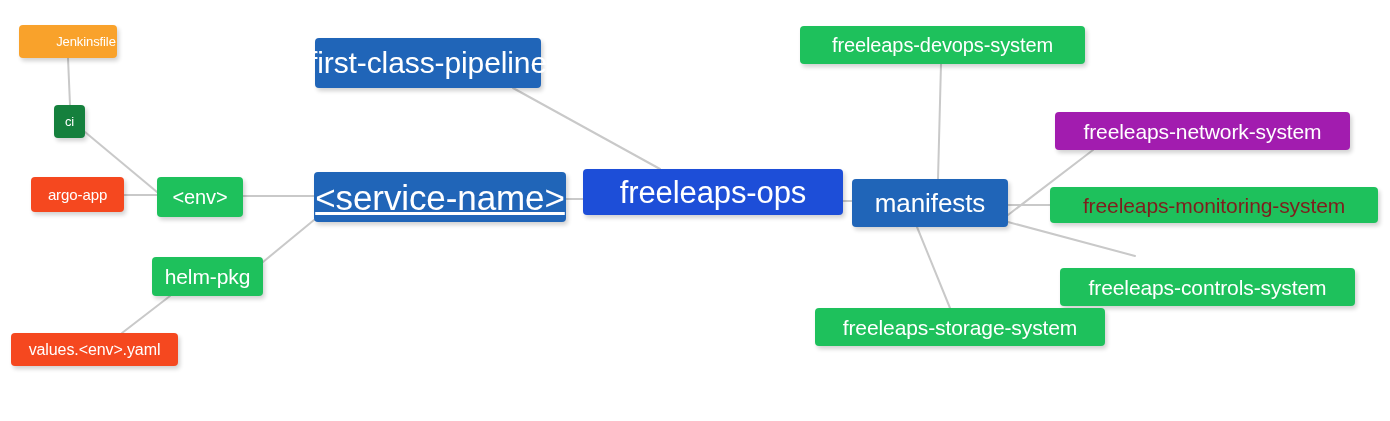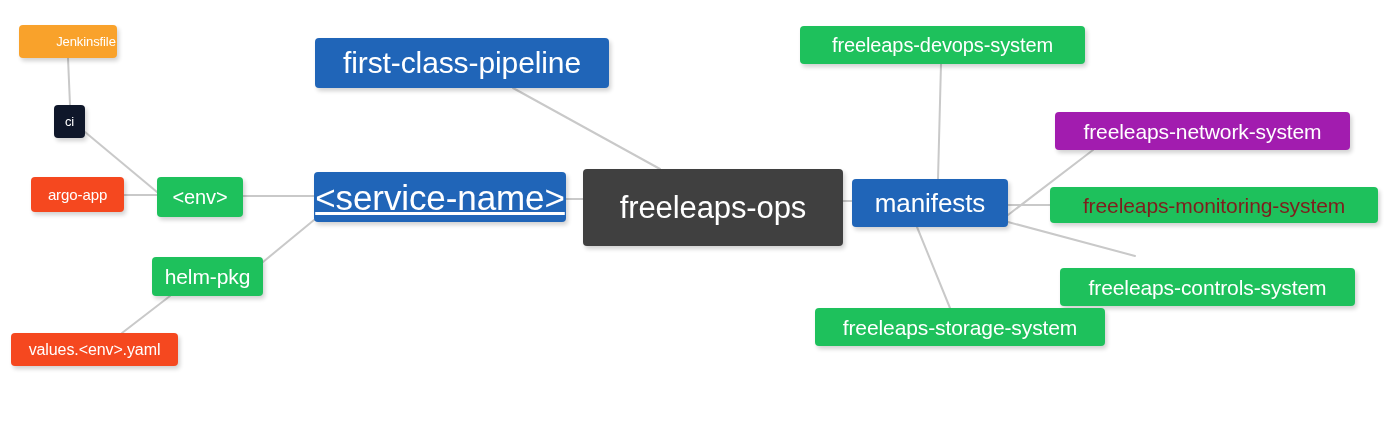--- a/index.html
+++ b/index.html
@@ -63,42 +63,42 @@
       <line x1="938" y1="179" x2="941" y2="64" stroke="#c9c9c9" stroke-width="2" stroke-linecap="round"></line>
       <line x1="1008" y1="215" x2="1093" y2="150" stroke="#c9c9c9" stroke-width="2" stroke-linecap="round"></line>
       <line x1="1008" y1="205" x2="1050" y2="205" stroke="#c9c9c9" stroke-width="2" stroke-linecap="round"></line>
       <line x1="1008" y1="222" x2="1135" y2="256" stroke="#c9c9c9" stroke-width="2" stroke-linecap="round"></line>
       <line x1="917" y1="227" x2="950" y2="308" stroke="#c9c9c9" stroke-width="2" stroke-linecap="round"></line>
     </svg>
   <div id="node-layer">
       <div class="node" style="left: 19px; top: 25px; width: 98px; height: 33px; background: rgb(249, 162, 43); color: rgb(255, 255, 255); font-size: 13px; padding-left: 36px;">
         <span class="node-label">Jenkinsfile</span>
       </div>
-      <div class="node" style="left: 54px; top: 105px; width: 31px; height: 33px; background: #0f172a; color: rgb(255, 255, 255); font-size: 13px;">
+      <div class="node" style="left: 54px; top: 105px; width: 31px; height: 33px; background: #15803d; color: rgb(255, 255, 255); font-size: 13px;">
         <span class="node-label">ci</span>
       </div>
       <div class="node" style="left: 31px; top: 177px; width: 93px; height: 35px; background: rgb(245, 72, 31); color: rgb(255, 255, 255); font-size: 15px;">
         <span class="node-label">argo-app</span>
       </div>
       <div class="node" style="left: 157px; top: 177px; width: 86px; height: 40px; background: rgb(30, 193, 92); color: rgb(255, 255, 255); font-size: 20px; justify-content: center;">
         <span class="node-label">&lt;env&gt;</span>
       </div>
       <div class="node" style="left: 152px; top: 257px; width: 111px; height: 39px; background: rgb(30, 193, 92); color: rgb(255, 255, 255); font-size: 21px;">
         <span class="node-label">helm-pkg</span>
       </div>
       <div class="node" style="left: 11px; top: 333px; width: 167px; height: 33px; background: rgb(245, 72, 31); color: rgb(255, 255, 255); font-size: 16px;">
         <span class="node-label">values.&lt;env&gt;.yaml</span>
       </div>
-      <div class="node" style="left: 315px; top: 38px; width: 294px; height: 50px; background: rgb(32, 101, 184); color: rgb(255, 255, 255); font-size: 30px;">
+      <div class="node" style="left: 315px; top: 38px; width: 226px; height: 50px; background: rgb(32, 101, 184); color: rgb(255, 255, 255); font-size: 30px;">
         <span class="node-label">first-class-pipeline</span>
       </div>
       <div class="node" style="left: 314px; top: 172px; width: 252px; height: 50px; background: rgb(32, 101, 184); color: rgb(255, 255, 255); font-size: 35px; text-decoration: underline;">
         <span class="node-label">&lt;service-name&gt;</span>
       </div>
-      <div class="node" style="left: 583px; top: 169px; width: 260px; height: 77px; background: #404040; color: rgb(255, 255, 255); font-size: 31px;">
+      <div class="node" style="left: 583px; top: 169px; width: 260px; height: 46px; background: #1d4ed8; color: rgb(255, 255, 255); font-size: 31px;">
         <span class="node-label">freeleaps-ops</span>
       </div>
       <div class="node" style="left: 852px; top: 179px; width: 156px; height: 48px; background: rgb(32, 101, 184); color: rgb(255, 255, 255); font-size: 26px;">
         <span class="node-label">manifests</span>
       </div>
       <div class="node" style="left: 800px; top: 26px; width: 285px; height: 38px; background: rgb(30, 193, 92); color: rgb(255, 255, 255); font-size: 20px;">
         <span class="node-label">freeleaps-devops-system</span>
       </div>
       <div class="node" style="left: 1055px; top: 112px; width: 295px; height: 38px; background: #a21caf; color: rgb(255, 255, 255); font-size: 21px;">
         <span class="node-label">freeleaps-network-system</span>

